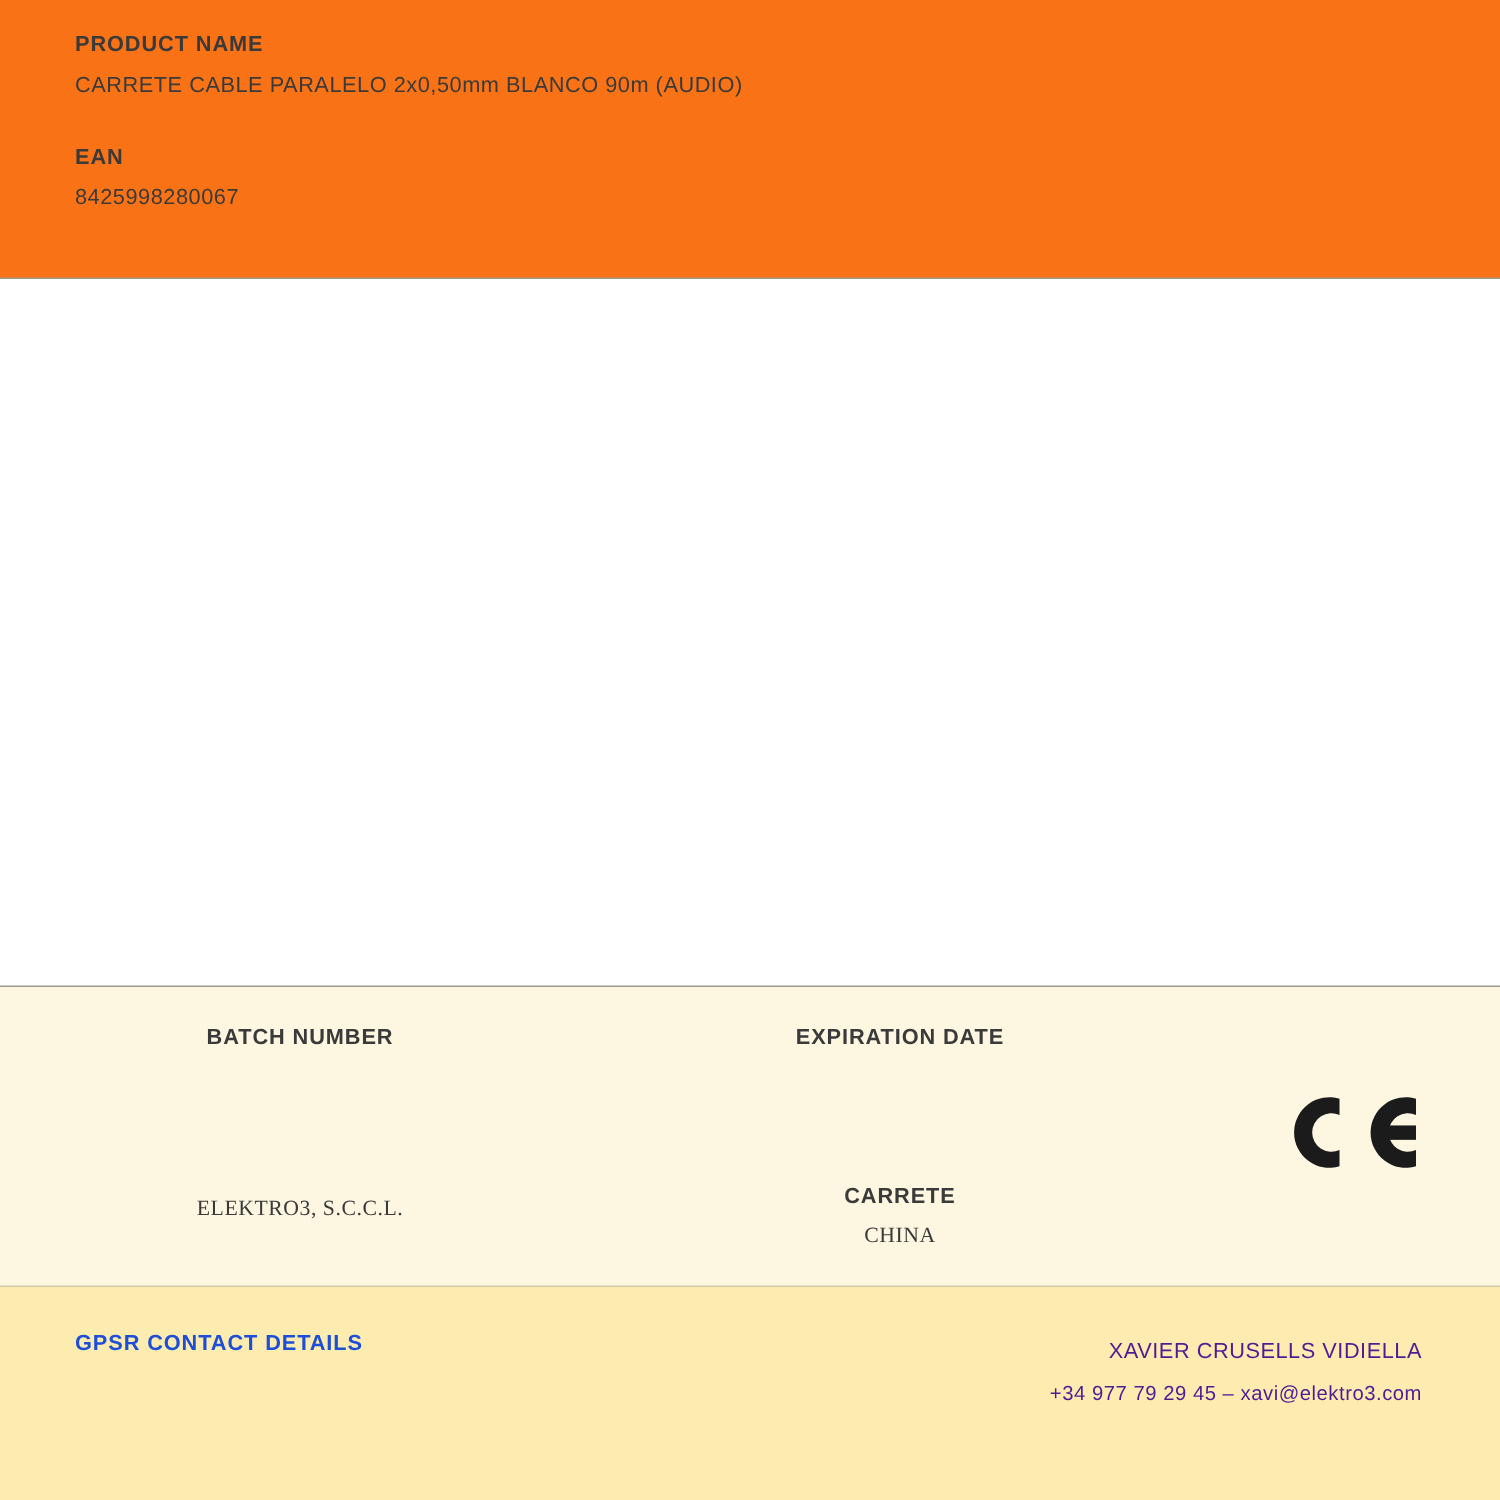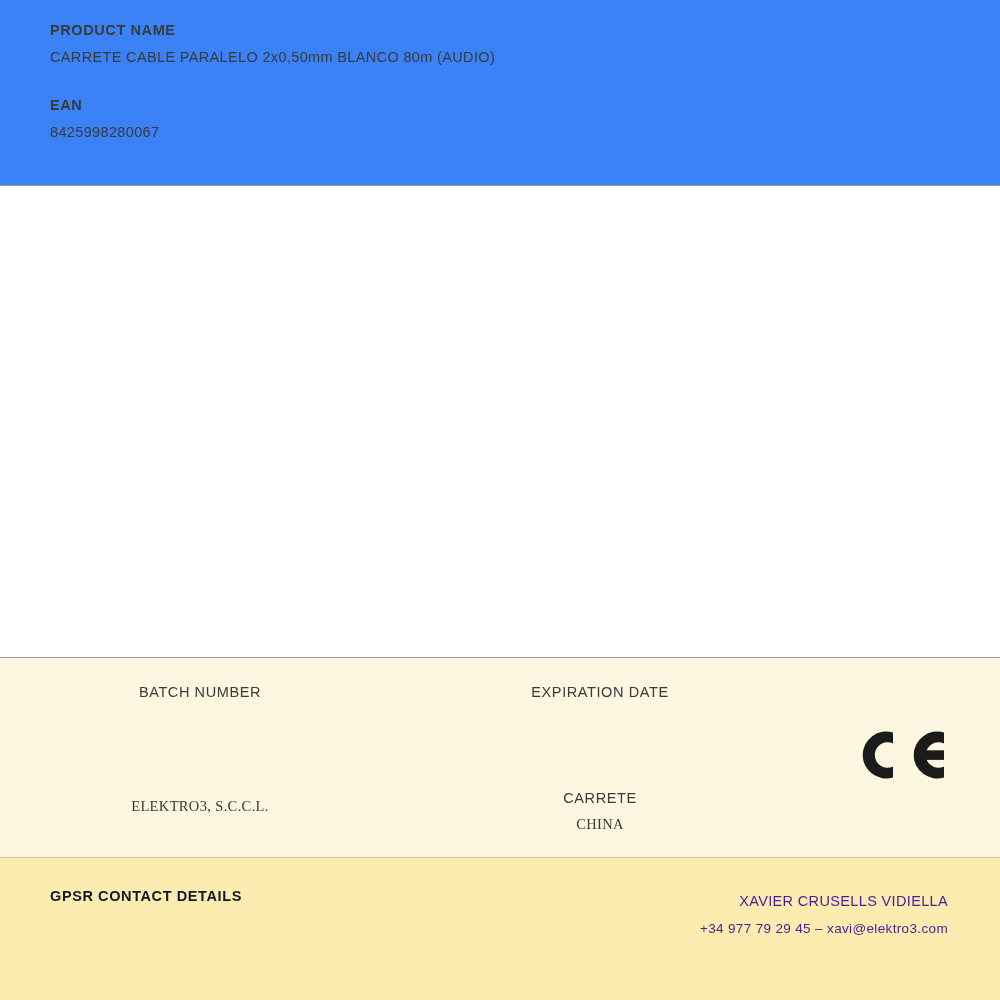--- a/index.html
+++ b/index.html
@@ -18,21 +18,21 @@
     width: 1000px;
     height: 1000px;
     position: relative;
     display: flex;
     flex-direction: column;
     box-sizing: border-box;
   }
 
   
   .top-section {
-    background: #3b82f6;
+    background: #f97316;
     padding: 22px 50px 18px 50px;
     box-sizing: border-box;
     height: 186px;
     border-bottom: 1px solid #9b9b8e;
   }
   .field-label {
     font-size: 14.5px;
     font-weight: bold;
     letter-spacing: 0.6px;
     color: #3a3a3a;
@@ -71,21 +71,21 @@
     display: flex;
     width: 800px;
     box-sizing: border-box;
   }
   .details-col {
     width: 400px;
     text-align: center;
   }
   .detail-label {
     font-size: 14.5px;
-    font-weight: normal;
+    font-weight: bold;
     letter-spacing: 0.6px;
     color: #3a3a3a;
     line-height: 1.2;
   }
   .detail-value {
     font-size: 14.5px;
     letter-spacing: 0.35px;
     color: #3a3a3a;
     line-height: 1.2;
     margin-top: 8px;
@@ -110,21 +110,21 @@
     box-sizing: border-box;
     padding: 30px 52px 0 50px;
     display: flex;
     justify-content: space-between;
     align-items: flex-start;
   }
   .gpsr-label {
     font-size: 14.5px;
     font-weight: bold;
     letter-spacing: 0.6px;
-    color: #0f172a;
+    color: #1d4ed8;
     line-height: 1.2;
     white-space: nowrap;
   }
   .gpsr-lines {
     text-align: right;
   }
   .gpsr-line {
     font-size: 14.5px;
     letter-spacing: 0.35px;
     color: #4c1d95;
@@ -136,21 +136,21 @@
   }
 </style>
 </head>
 <body>
 
 <div class="sheet">
 
   <div class="top-section">
     <div>
       <div class="field-label">PRODUCT NAME</div>
-      <div class="field-value">CARRETE CABLE PARALELO 2x0,50mm BLANCO 80m (AUDIO)</div>
+      <div class="field-value">CARRETE CABLE PARALELO 2x0,50mm BLANCO 90m (AUDIO)</div>
     </div>
     <div class="spacer-block"></div>
     <div>
       <div class="field-label">EAN</div>
       <div class="field-value">8425998280067</div>
     </div>
   </div>
 
   <div class="image-area"></div>
 

